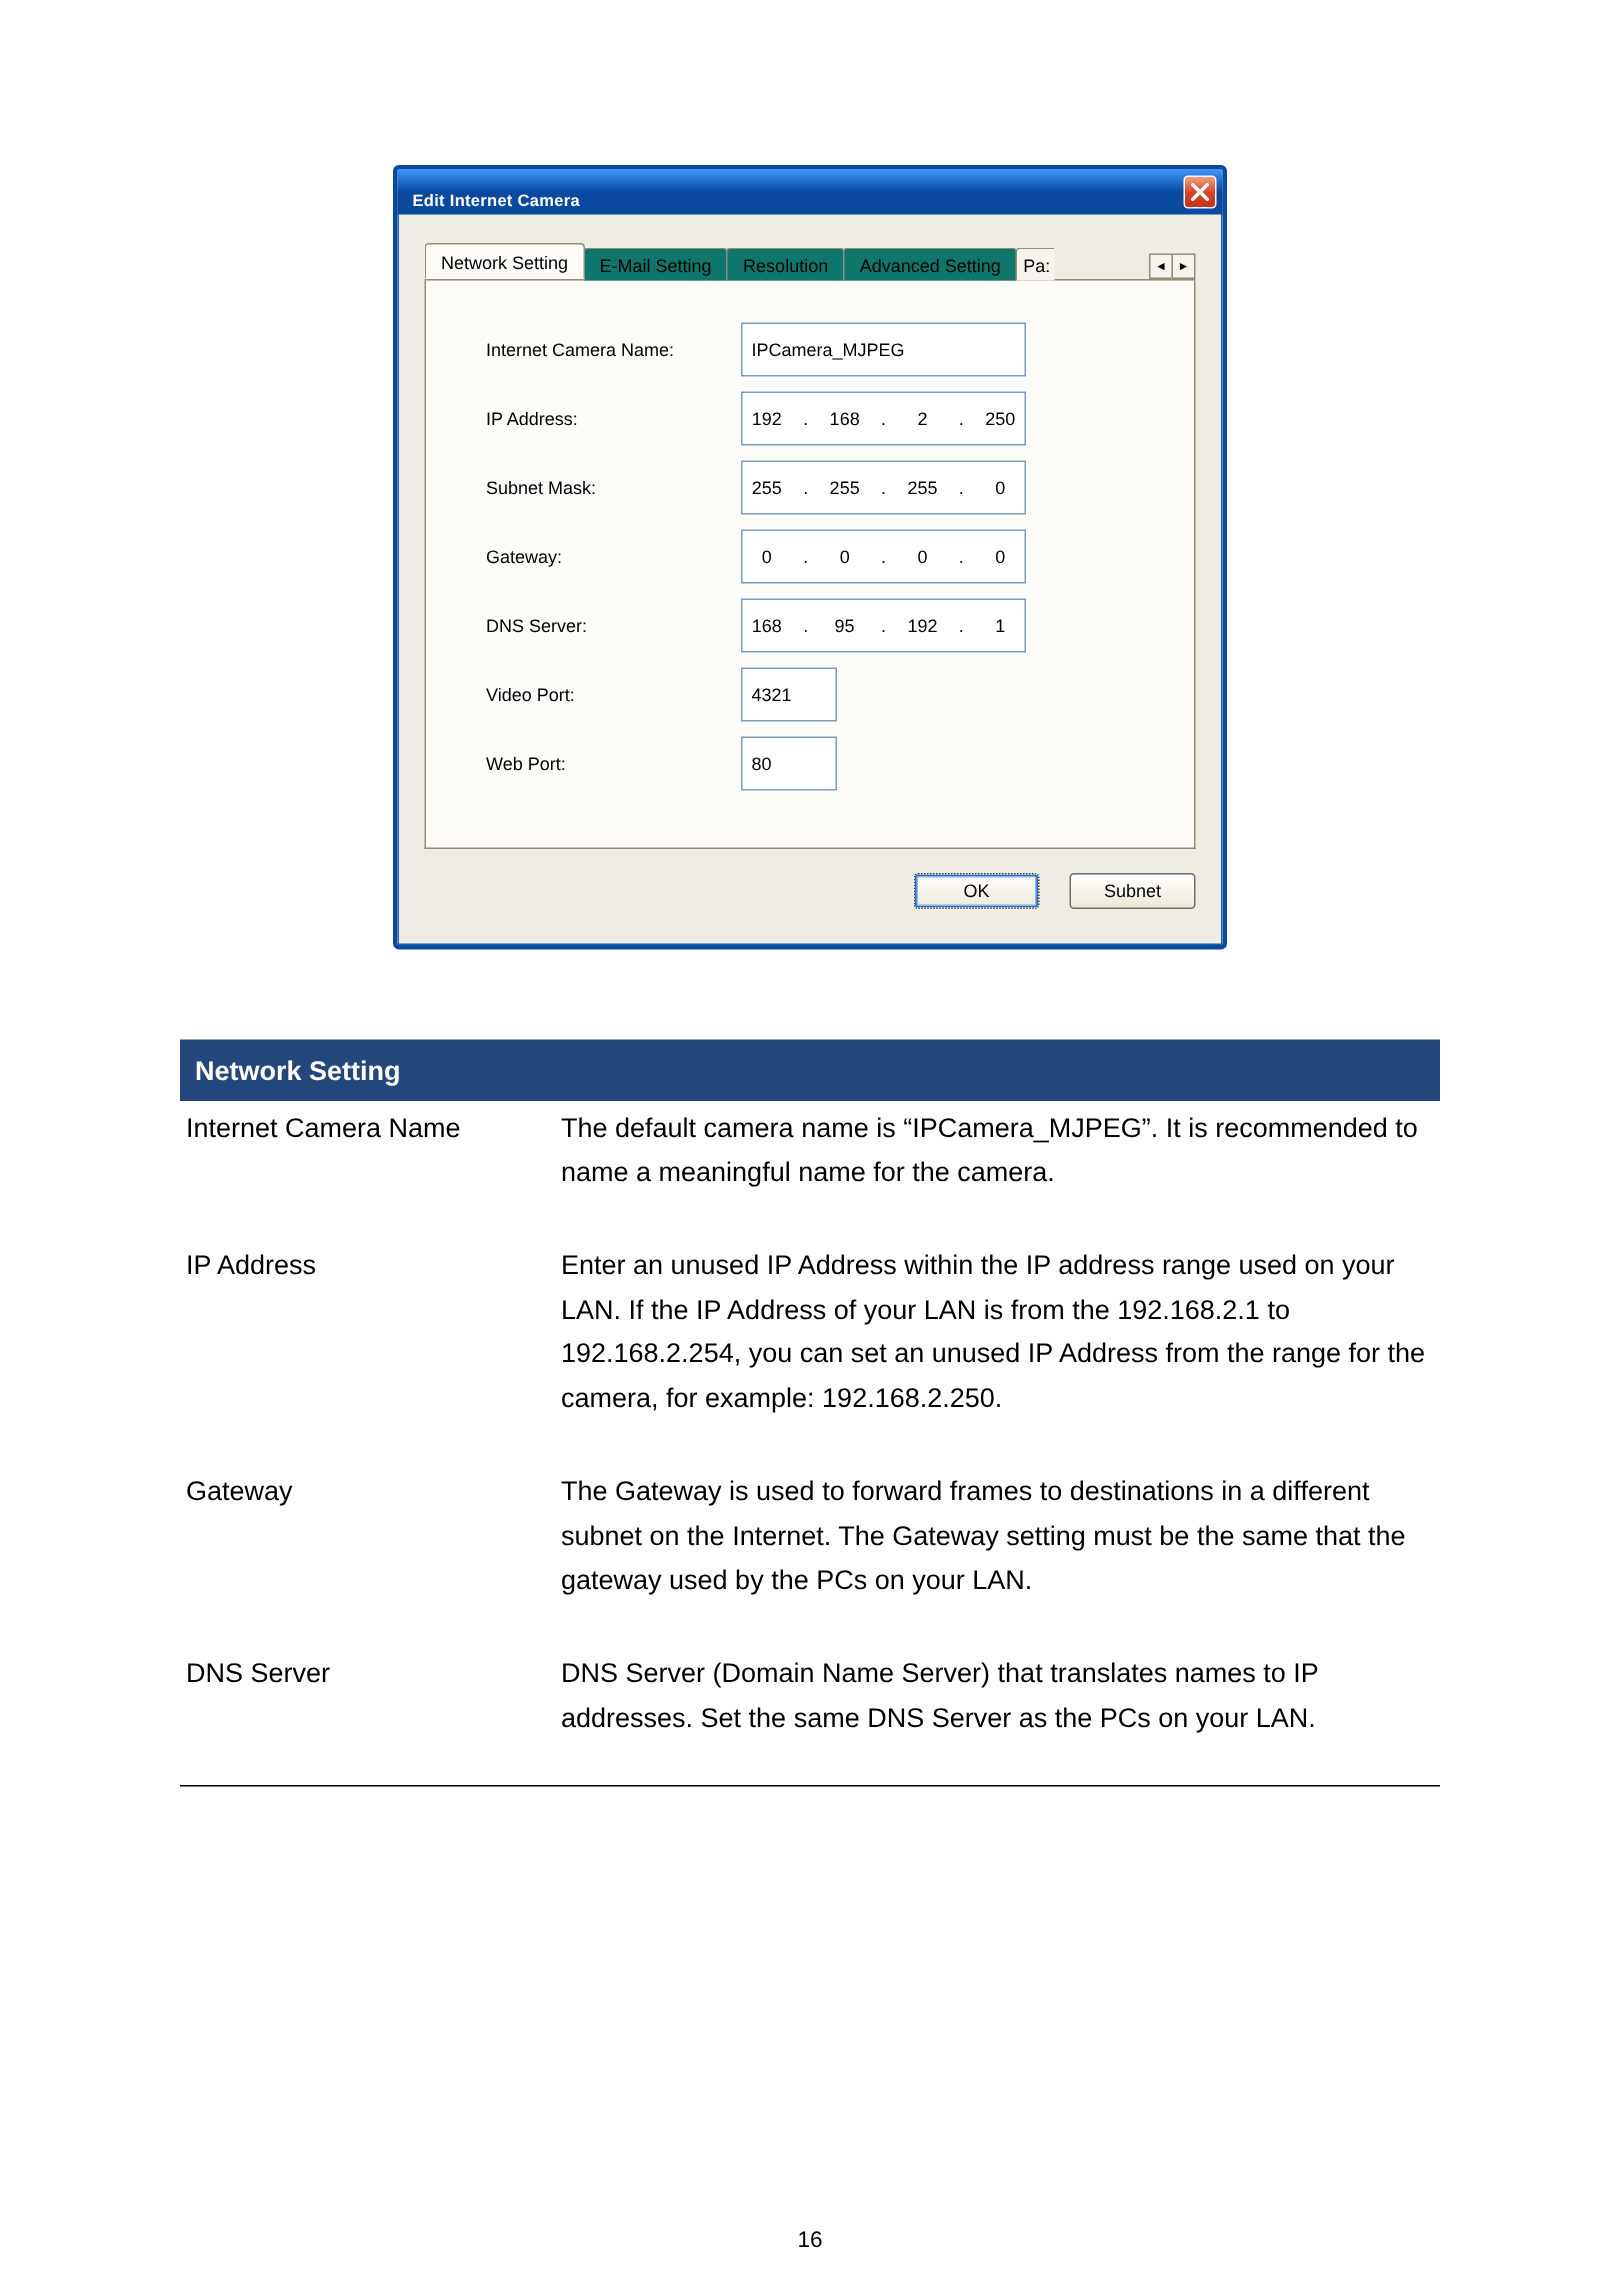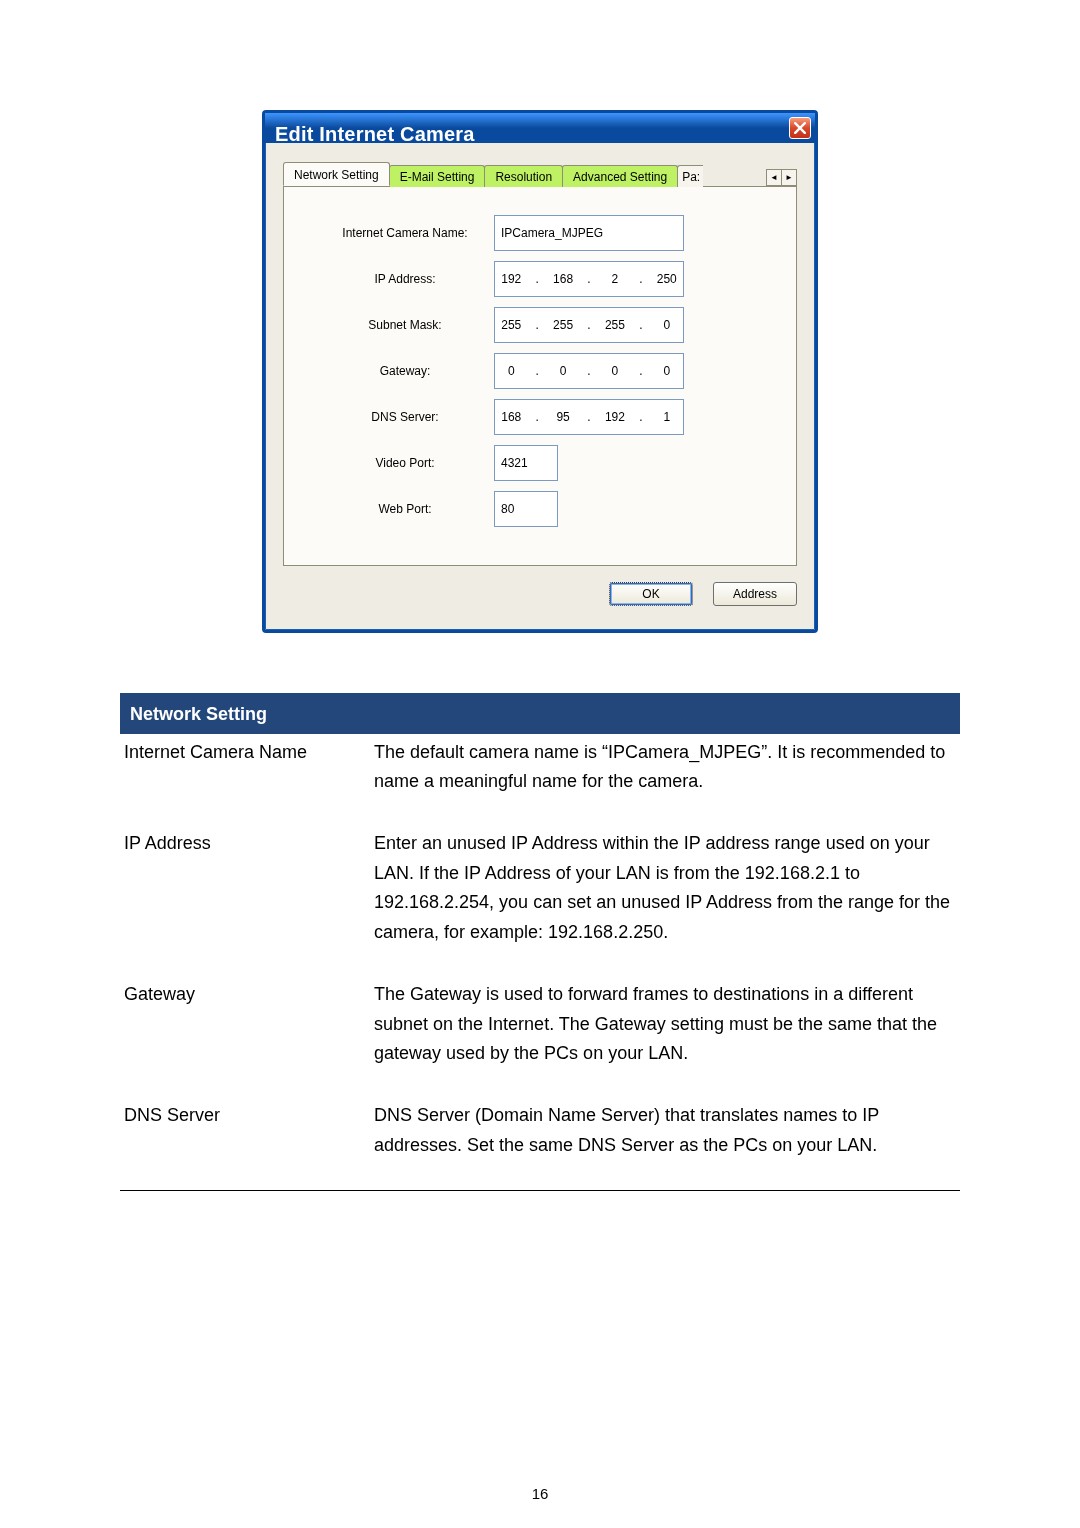--- a/index.html
+++ b/index.html
@@ -31,21 +31,21 @@
     align-items: center;
     height: 30px;
     background: linear-gradient(to bottom, #3d95ff 0%, #0a4a9e 50%, #0a4a9e 100%);
     padding: 0 4px 0 10px;
   }
   .titlebar .title {
     flex: 1;
     color: #fff;
     font-weight: bold;
     font-family: Tahoma, sans-serif;
-    font-size: 20px;
+    font-size: 11px;
     letter-spacing: 0.2px;
     margin-top: 12px;
   }
   .close-btn {
     width: 22px; height: 22px;
     background: linear-gradient(to bottom, #f89e7d, #d9472a 50%, #c1331a);
     border: 1px solid #fff;
     border-radius: 3px;
     display: flex; align-items: center; justify-content: center;
   }
@@ -62,21 +62,21 @@
     border-bottom: 1px solid #8e8e78;
     height: 26px;
     position: relative;
     font-family: Tahoma, sans-serif;
     font-size: 12px;
   }
   .tab {
     padding: 4px 10px 3px 10px;
     border: 1px solid #8e8e78;
     border-bottom: none;
-    background: #bef264;
+    background: #0f766e;
     margin-right: -1px;
     border-top-left-radius: 3px;
     border-top-right-radius: 3px;
     position: relative;
     top: 1px;
     white-space: nowrap;
   }
   .tab.selected {
     background: #fcfbf7;
     padding-top: 5px;
@@ -117,21 +117,21 @@
   
   .form-row {
     display: flex;
     align-items: center;
     margin-bottom: 10px;
     font-family: Tahoma, sans-serif;
     font-size: 12px;
   }
   .form-label {
     flex: 0 0 170px;
-    text-align: center;
+    text-align: left;
     padding-right: 8px;
   }
   .field {
     height: 22px;
     border: 1px solid #7a9ac0;
     background: #fff;
     font-family: Tahoma, sans-serif;
     font-size: 12px;
     padding: 17px 6px;
     display: flex;
@@ -305,21 +305,21 @@
 
         <div class="form-row" style="margin-bottom:16px">
           <span class="form-label">Web Port:</span>
           <span class="field field-narrow">80</span>
         </div>
 
       </div>
 
       <div class="btn-row">
         <span class="win-btn default">OK</span>
-        <span class="win-btn">Address</span>
+        <span class="win-btn">Subnet</span>
       </div>
 
     </div>
   </div>
 </div>
 
 <div class="desc-table">
   <div class="section-header">Network Setting</div>
 
   <div class="desc-row">

